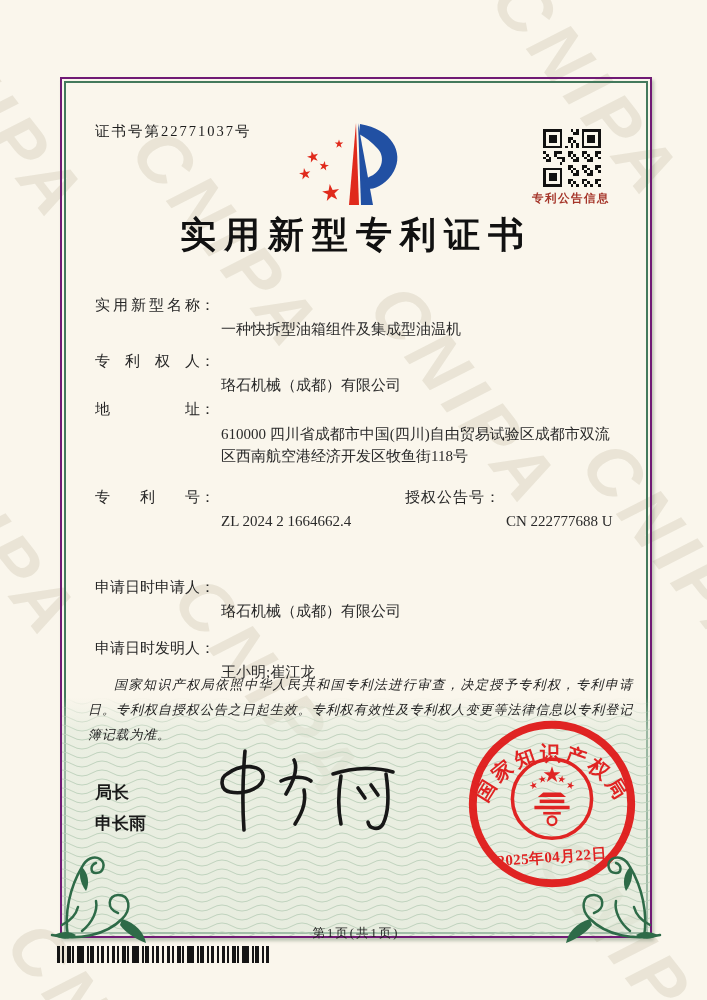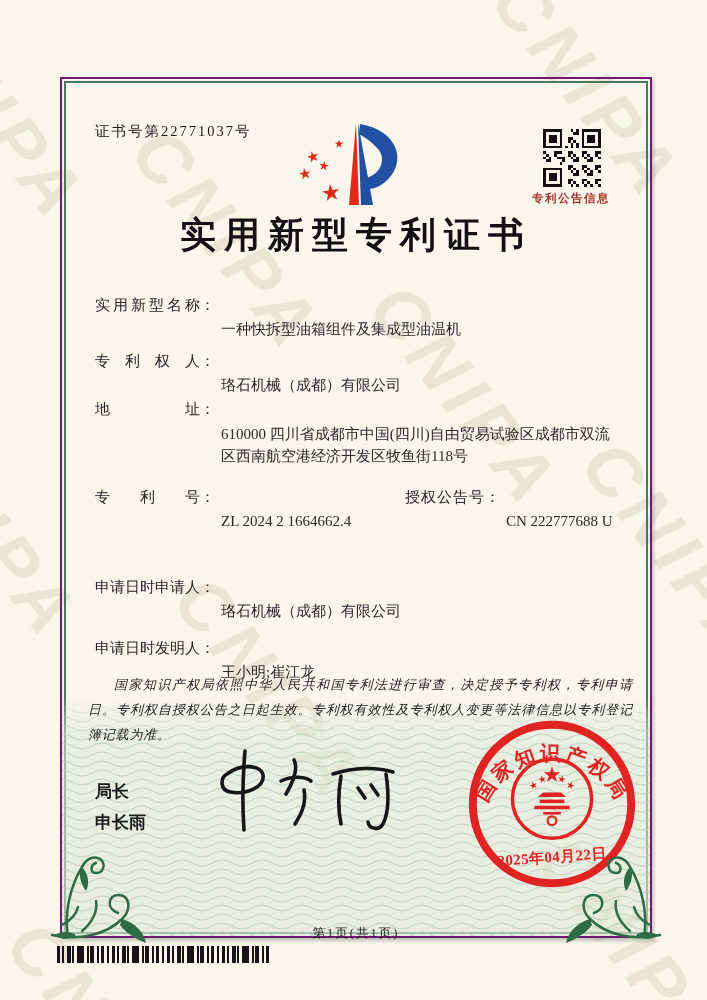--- a/index.html
+++ b/index.html
@@ -67,21 +67,21 @@
     background:linear-gradient(to bottom,rgba(222,233,218,0) 0%,rgba(222,233,218,0.55) 14%,rgba(220,231,215,0.62) 100%);
     z-index:0;overflow:hidden;
   }
   .waves svg{
     -webkit-mask-image:linear-gradient(to bottom,transparent,black 16%);
     mask-image:linear-gradient(to bottom,transparent,black 16%);
   }
   
   .issuer{
     position:absolute;left:33px;top:698px;z-index:3;
-    font-family:Liberation Mono, monospace;
+    font-family:Liberation Serif, serif;
     font-size:17px;font-weight:600;color:#1a1a1a;line-height:31px;
   }
   .signature{position:absolute;left:135px;top:665px;z-index:3;}
   .seal{position:absolute;left:402px;top:637px;z-index:4;opacity:0.93;}
   .footer{
     position:absolute;left:0;top:846px;width:100%;text-align:center;
     font-size:12.5px;letter-spacing:2px;color:#222;z-index:3;
   }
   .flourish{position:absolute;z-index:5;}
   .flourish.fl-left{left:-14px;top:758px;}

